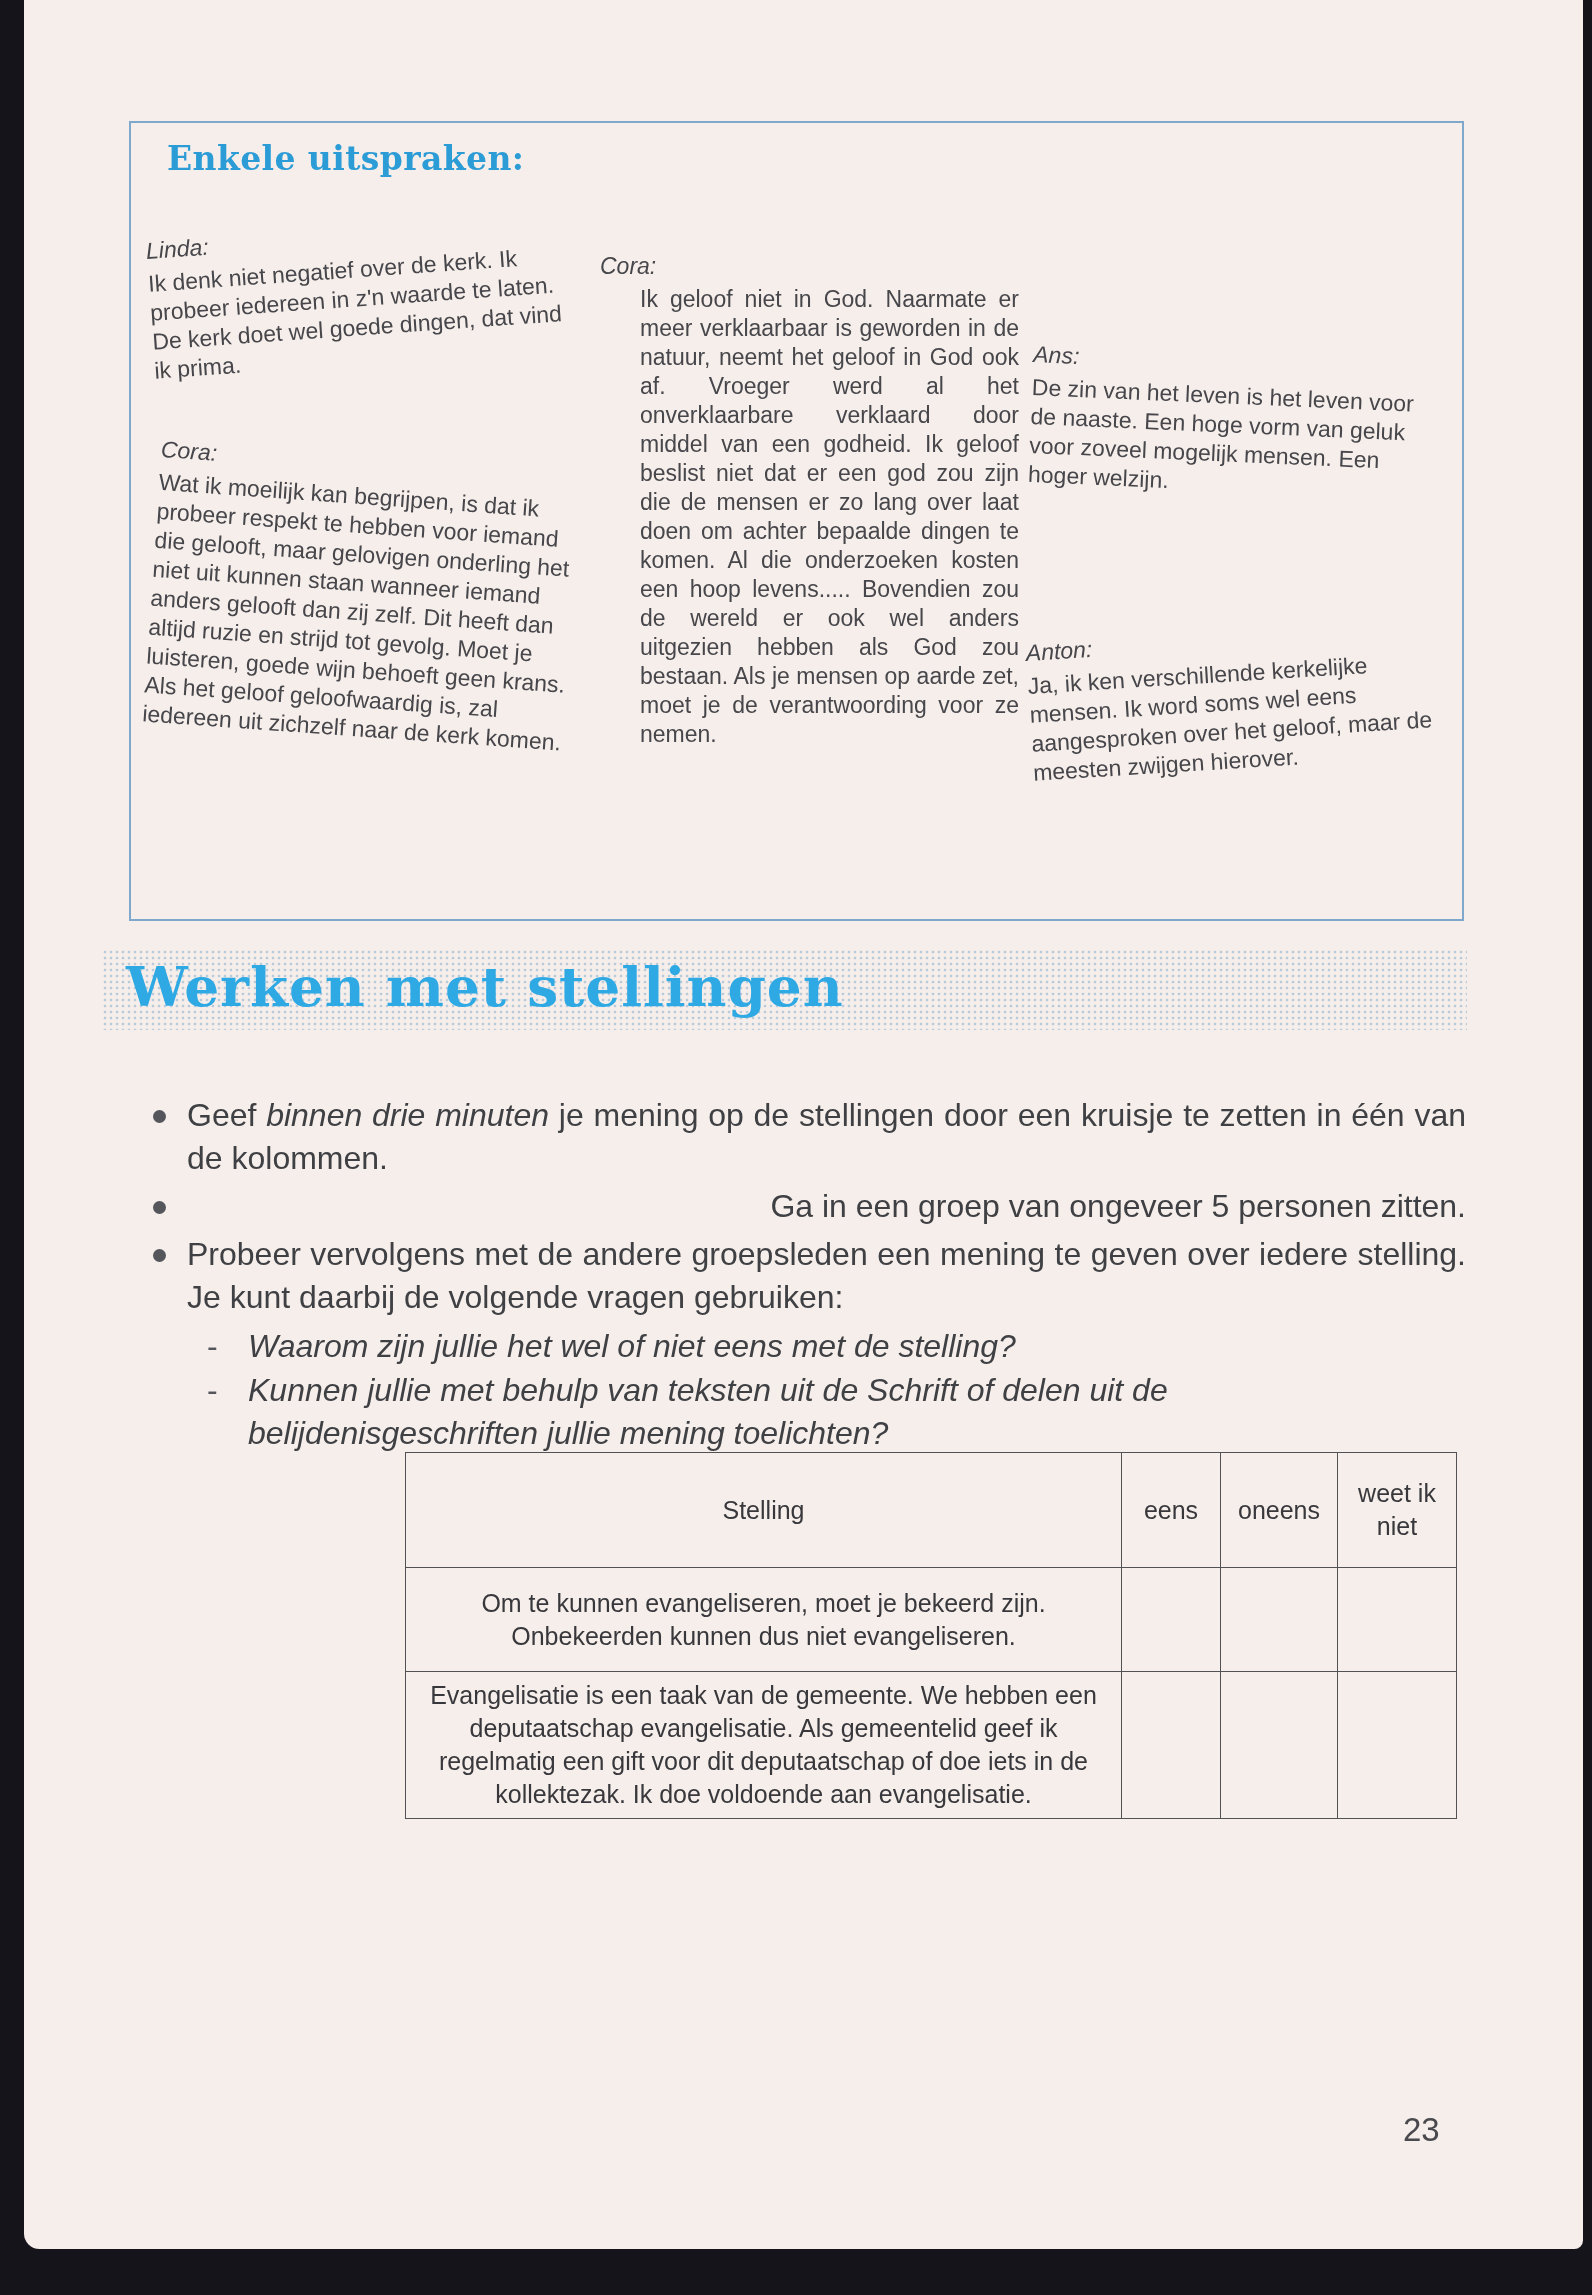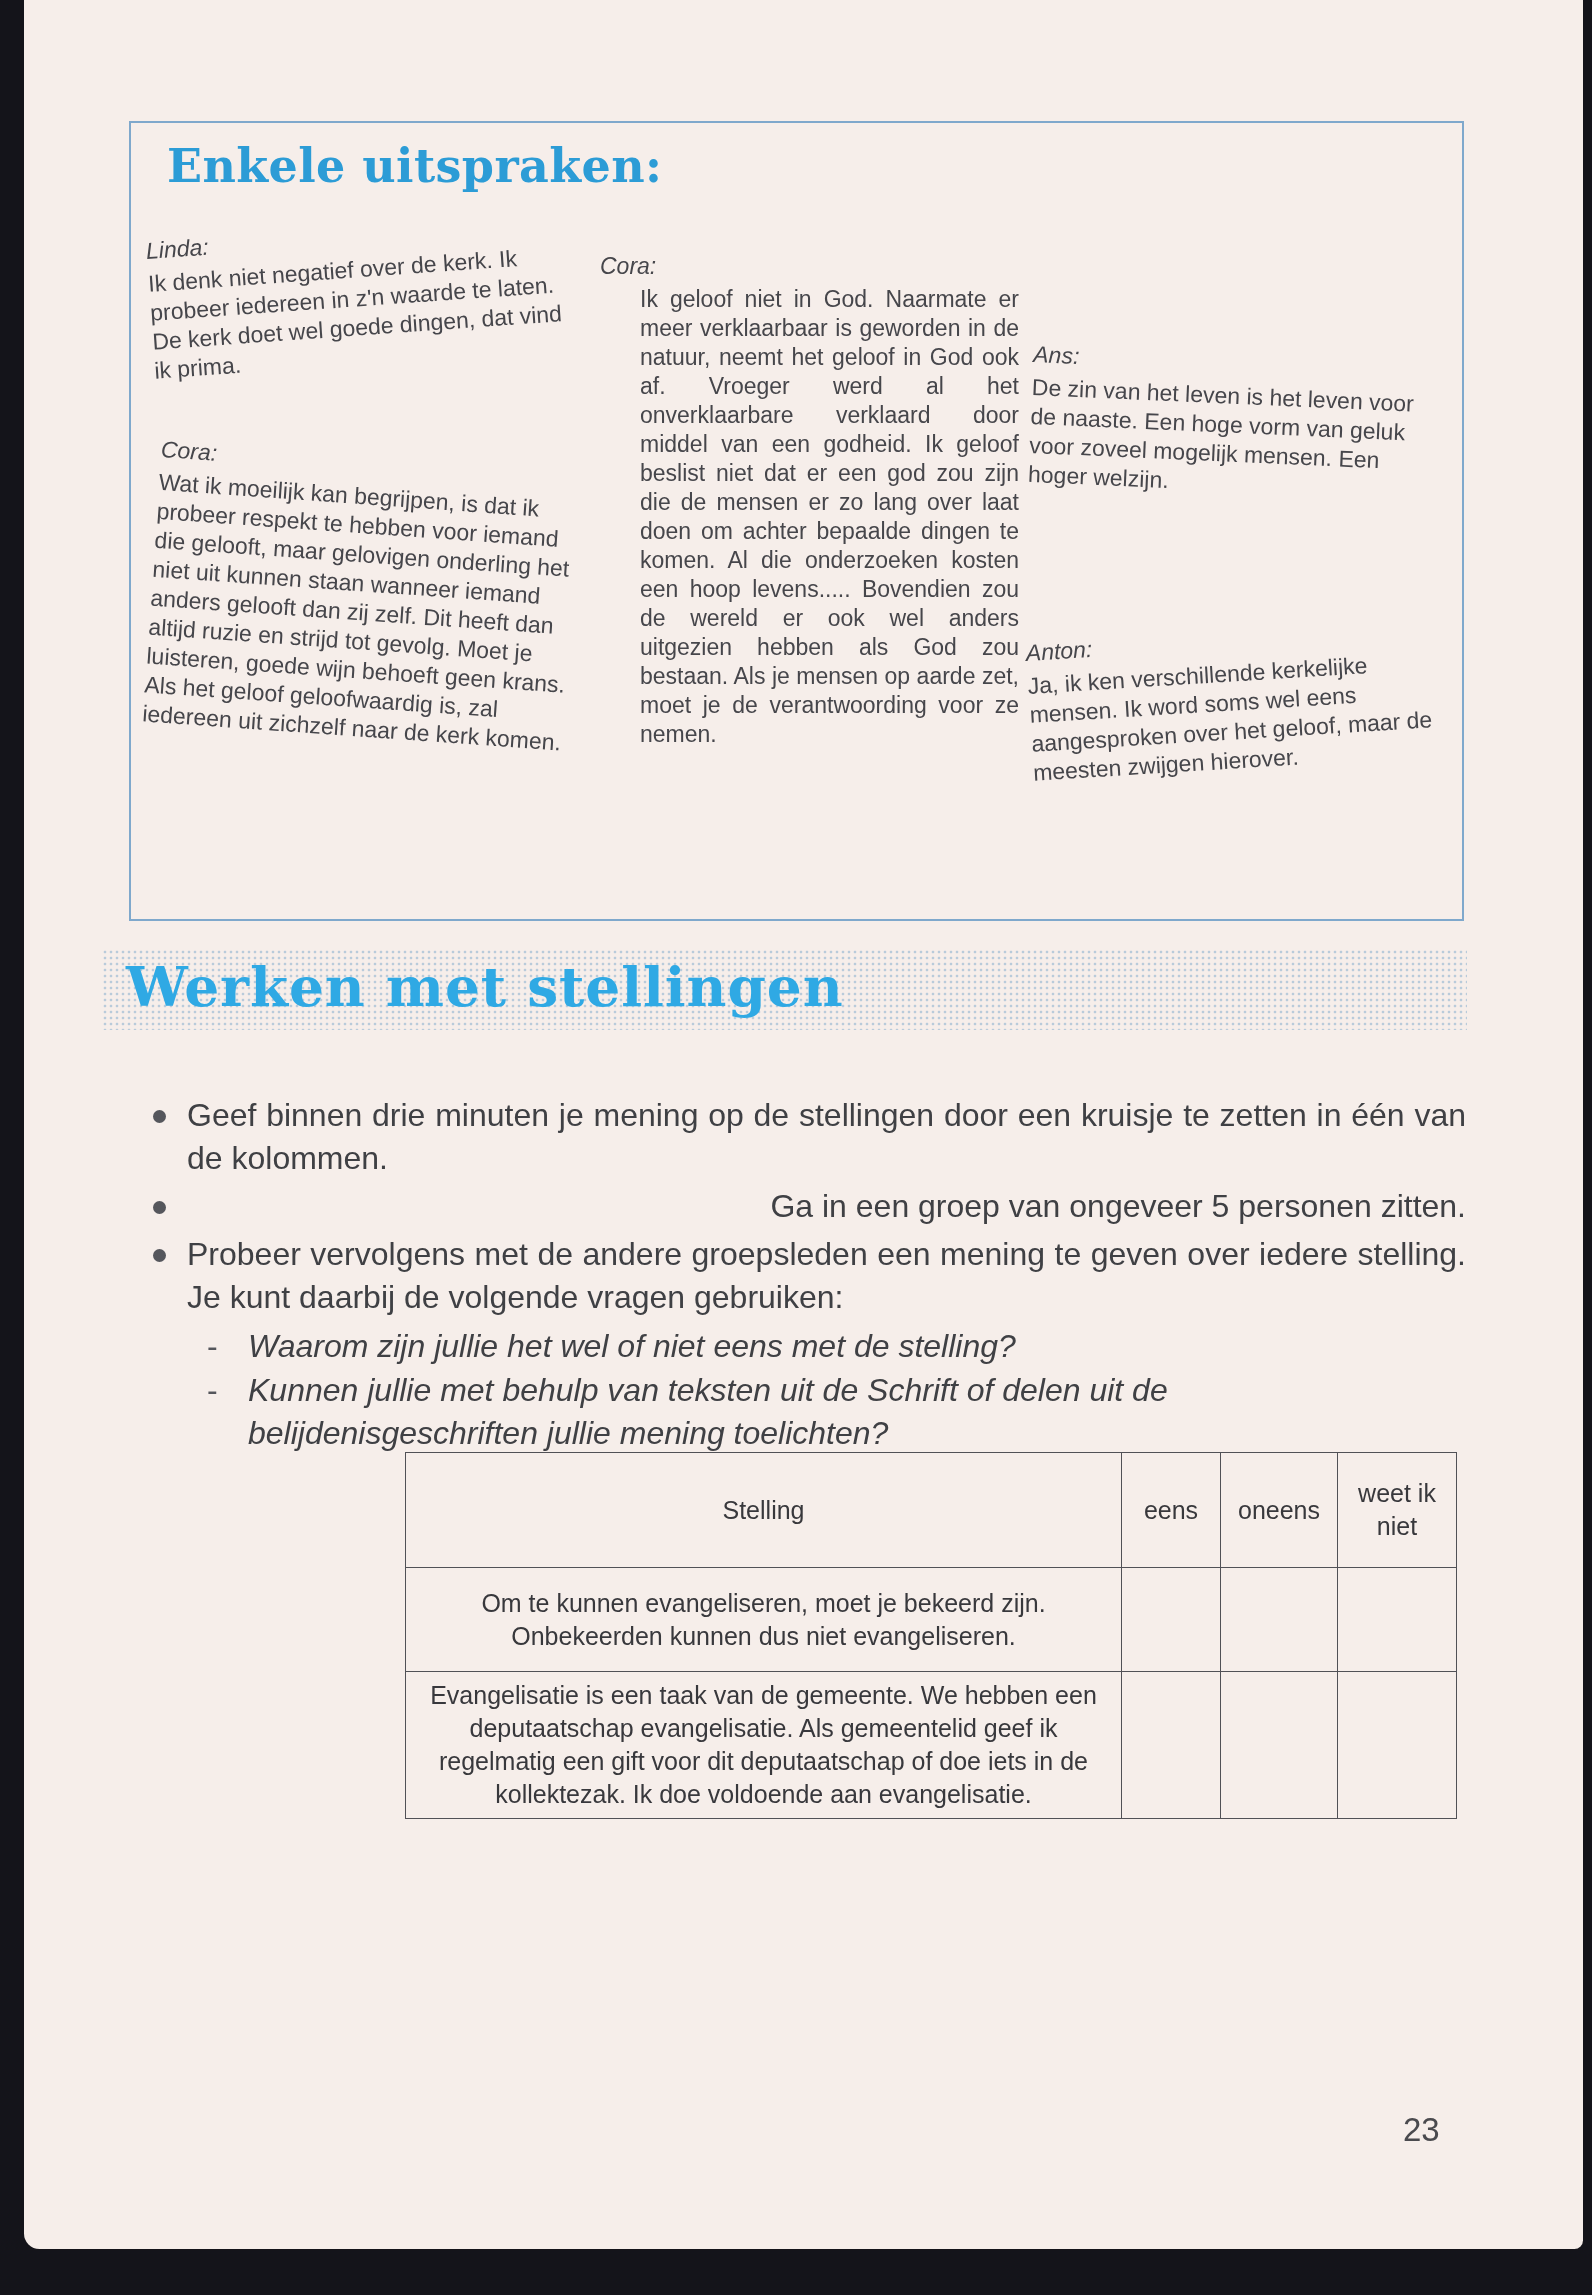--- a/index.html
+++ b/index.html
@@ -35,21 +35,21 @@
     background: transparent;
   }
 
   .box-title {
     position: absolute;
     left: 36px;
     top: 15.5px;
     margin: 0;
     font-family: "DejaVu Serif", serif;
     font-weight: bold;
-    font-size: 46px;
+    font-size: 33px;
     color: #2c9cd6;
     letter-spacing: 0.4px;
   }
 
   .quote {
     position: absolute;
     color: #46464b;
     font-size: 23px;
     line-height: 29px;
   }
@@ -101,21 +101,21 @@
   .bullet-dot {
     flex: 0 0 auto;
     width: 13px;
     height: 13px;
     border-radius: 50%;
     background: #55565c;
     margin: 15.5px 21px 0 0;
   }
   .bullet-text { flex: 1 1 auto; text-align: right; }
   .just { text-align: justify; }
-  .em { }
+  .em { font-style: italic; }
 
   .sub-row { display: flex; margin: 1.7px 0 1.7px 54px; }
   .sub-dash { flex: 0 0 auto; width: 41px; color: #55565c; }
   .sub-text { flex: 1 1 auto; font-style: italic; }
 
   
   .stellingen {
     position: absolute;
     left: 381px;
     top: 1452px;

